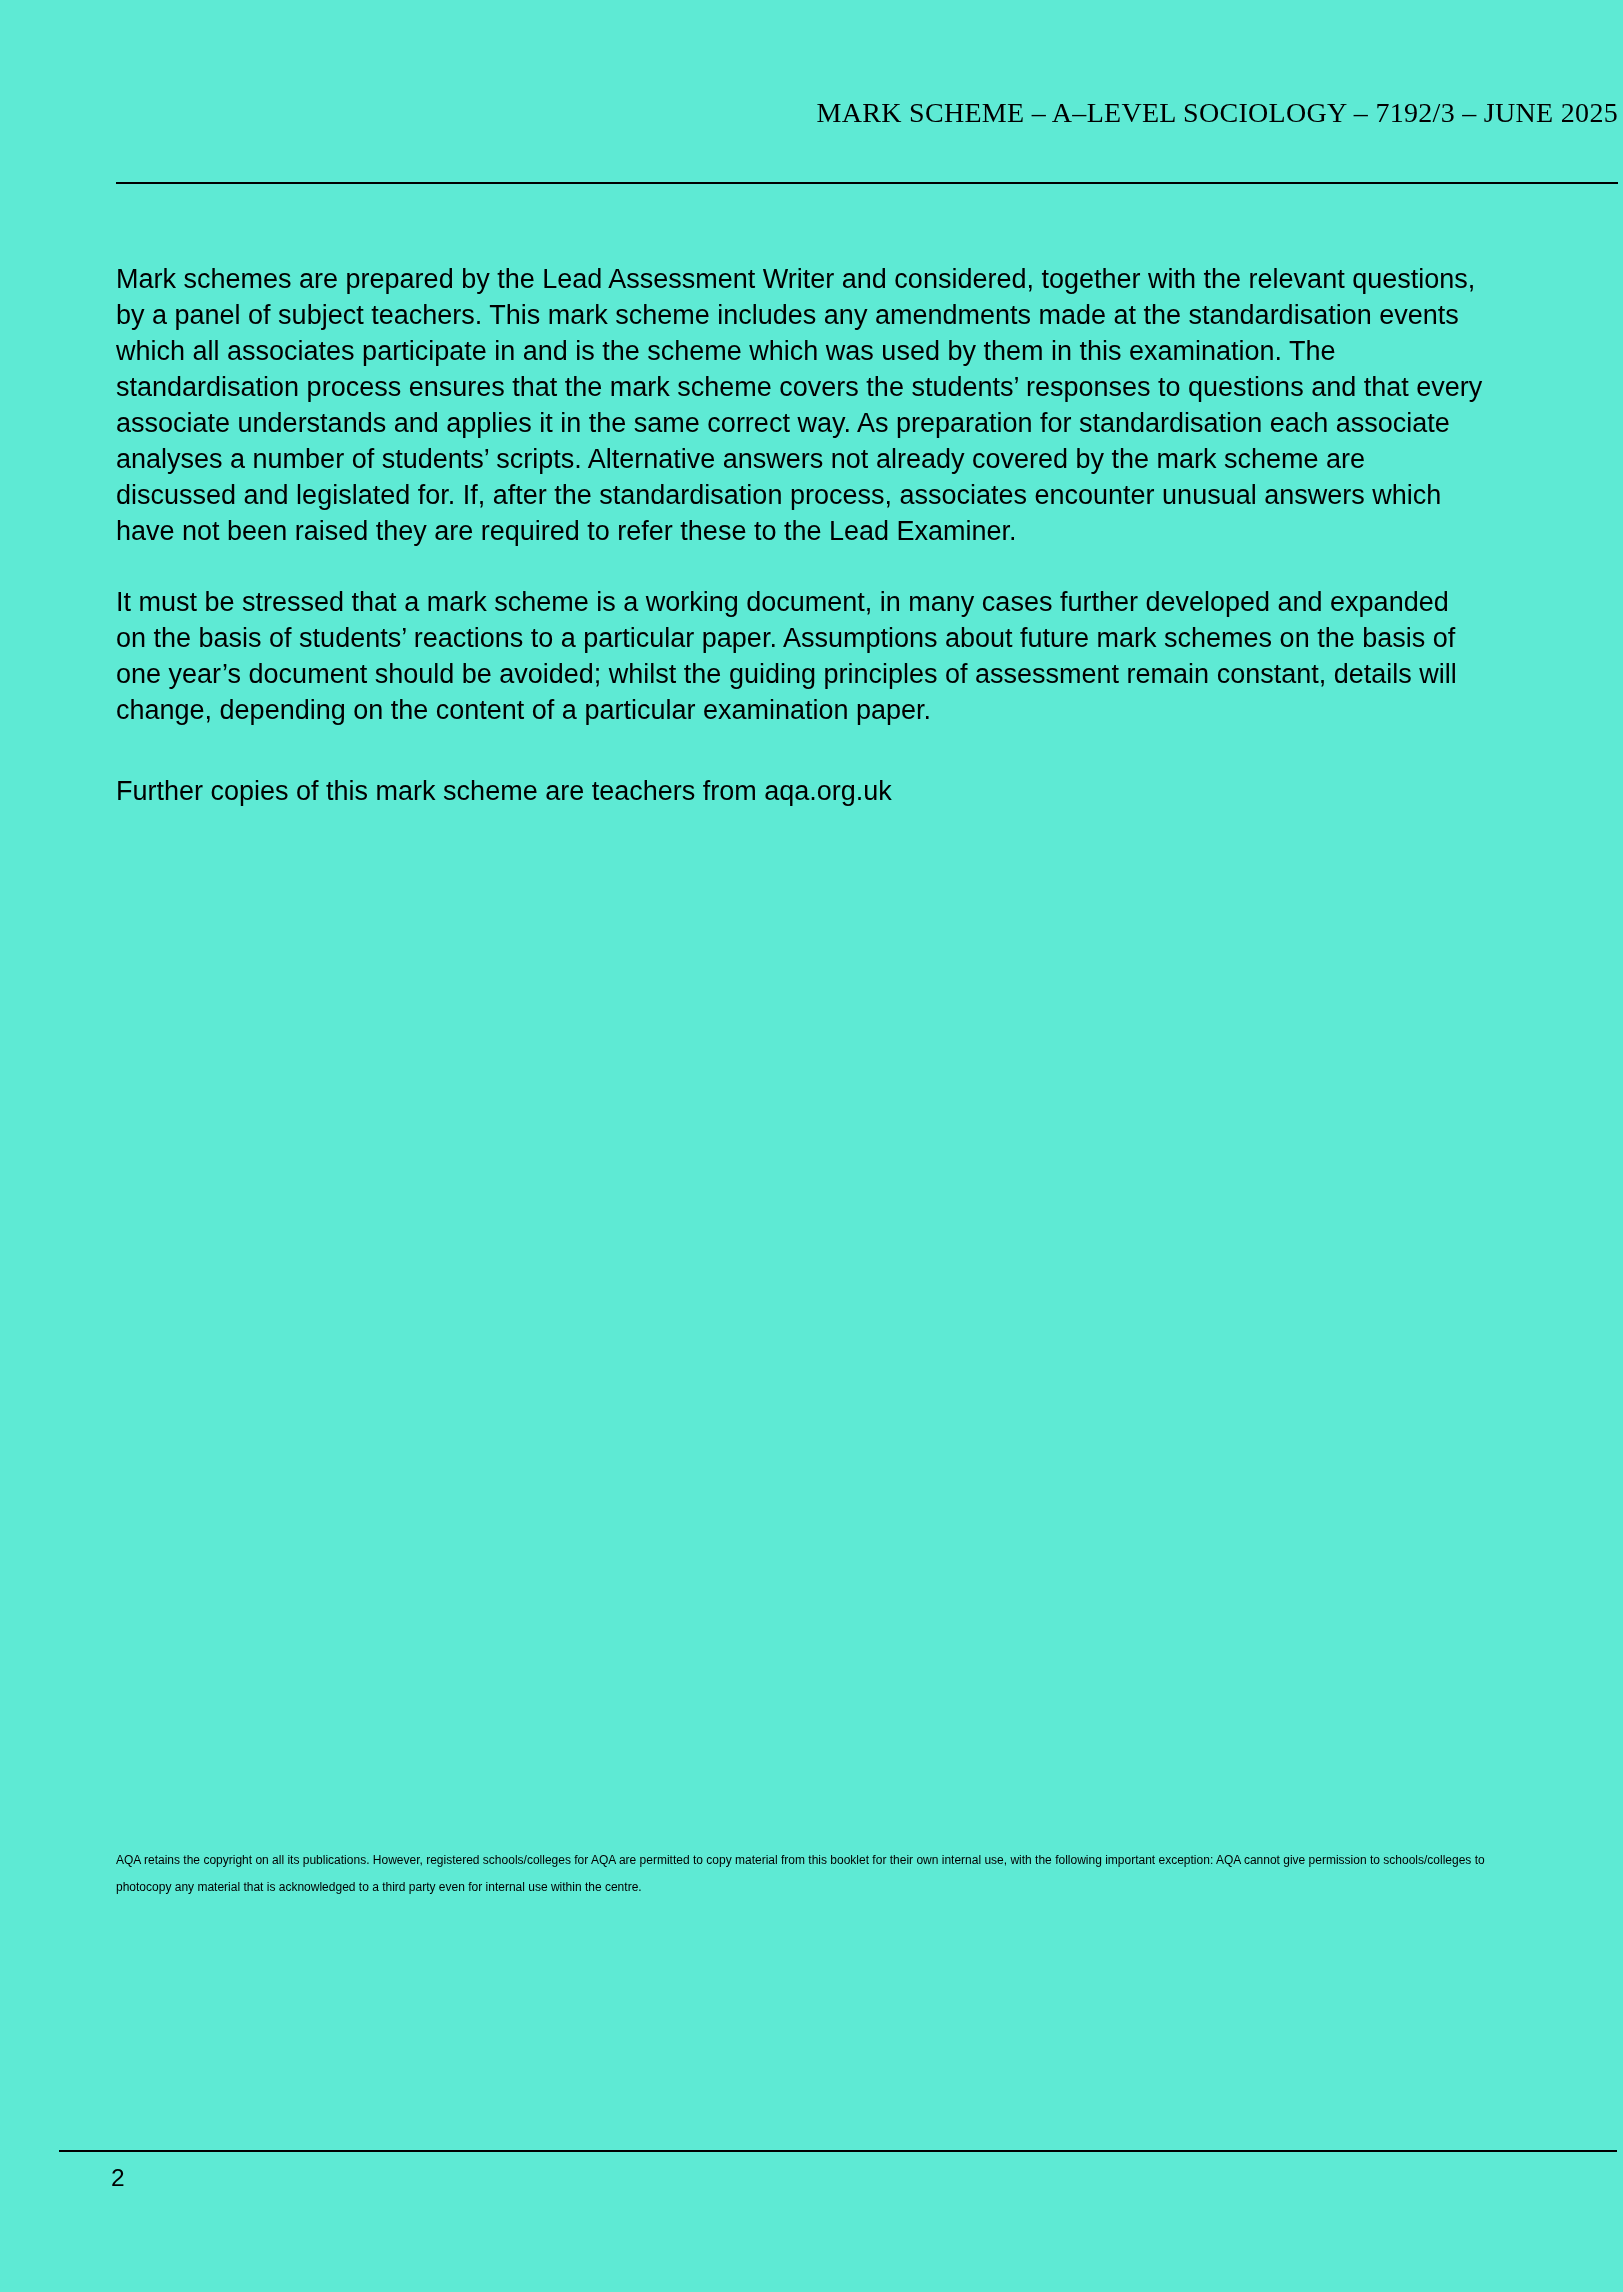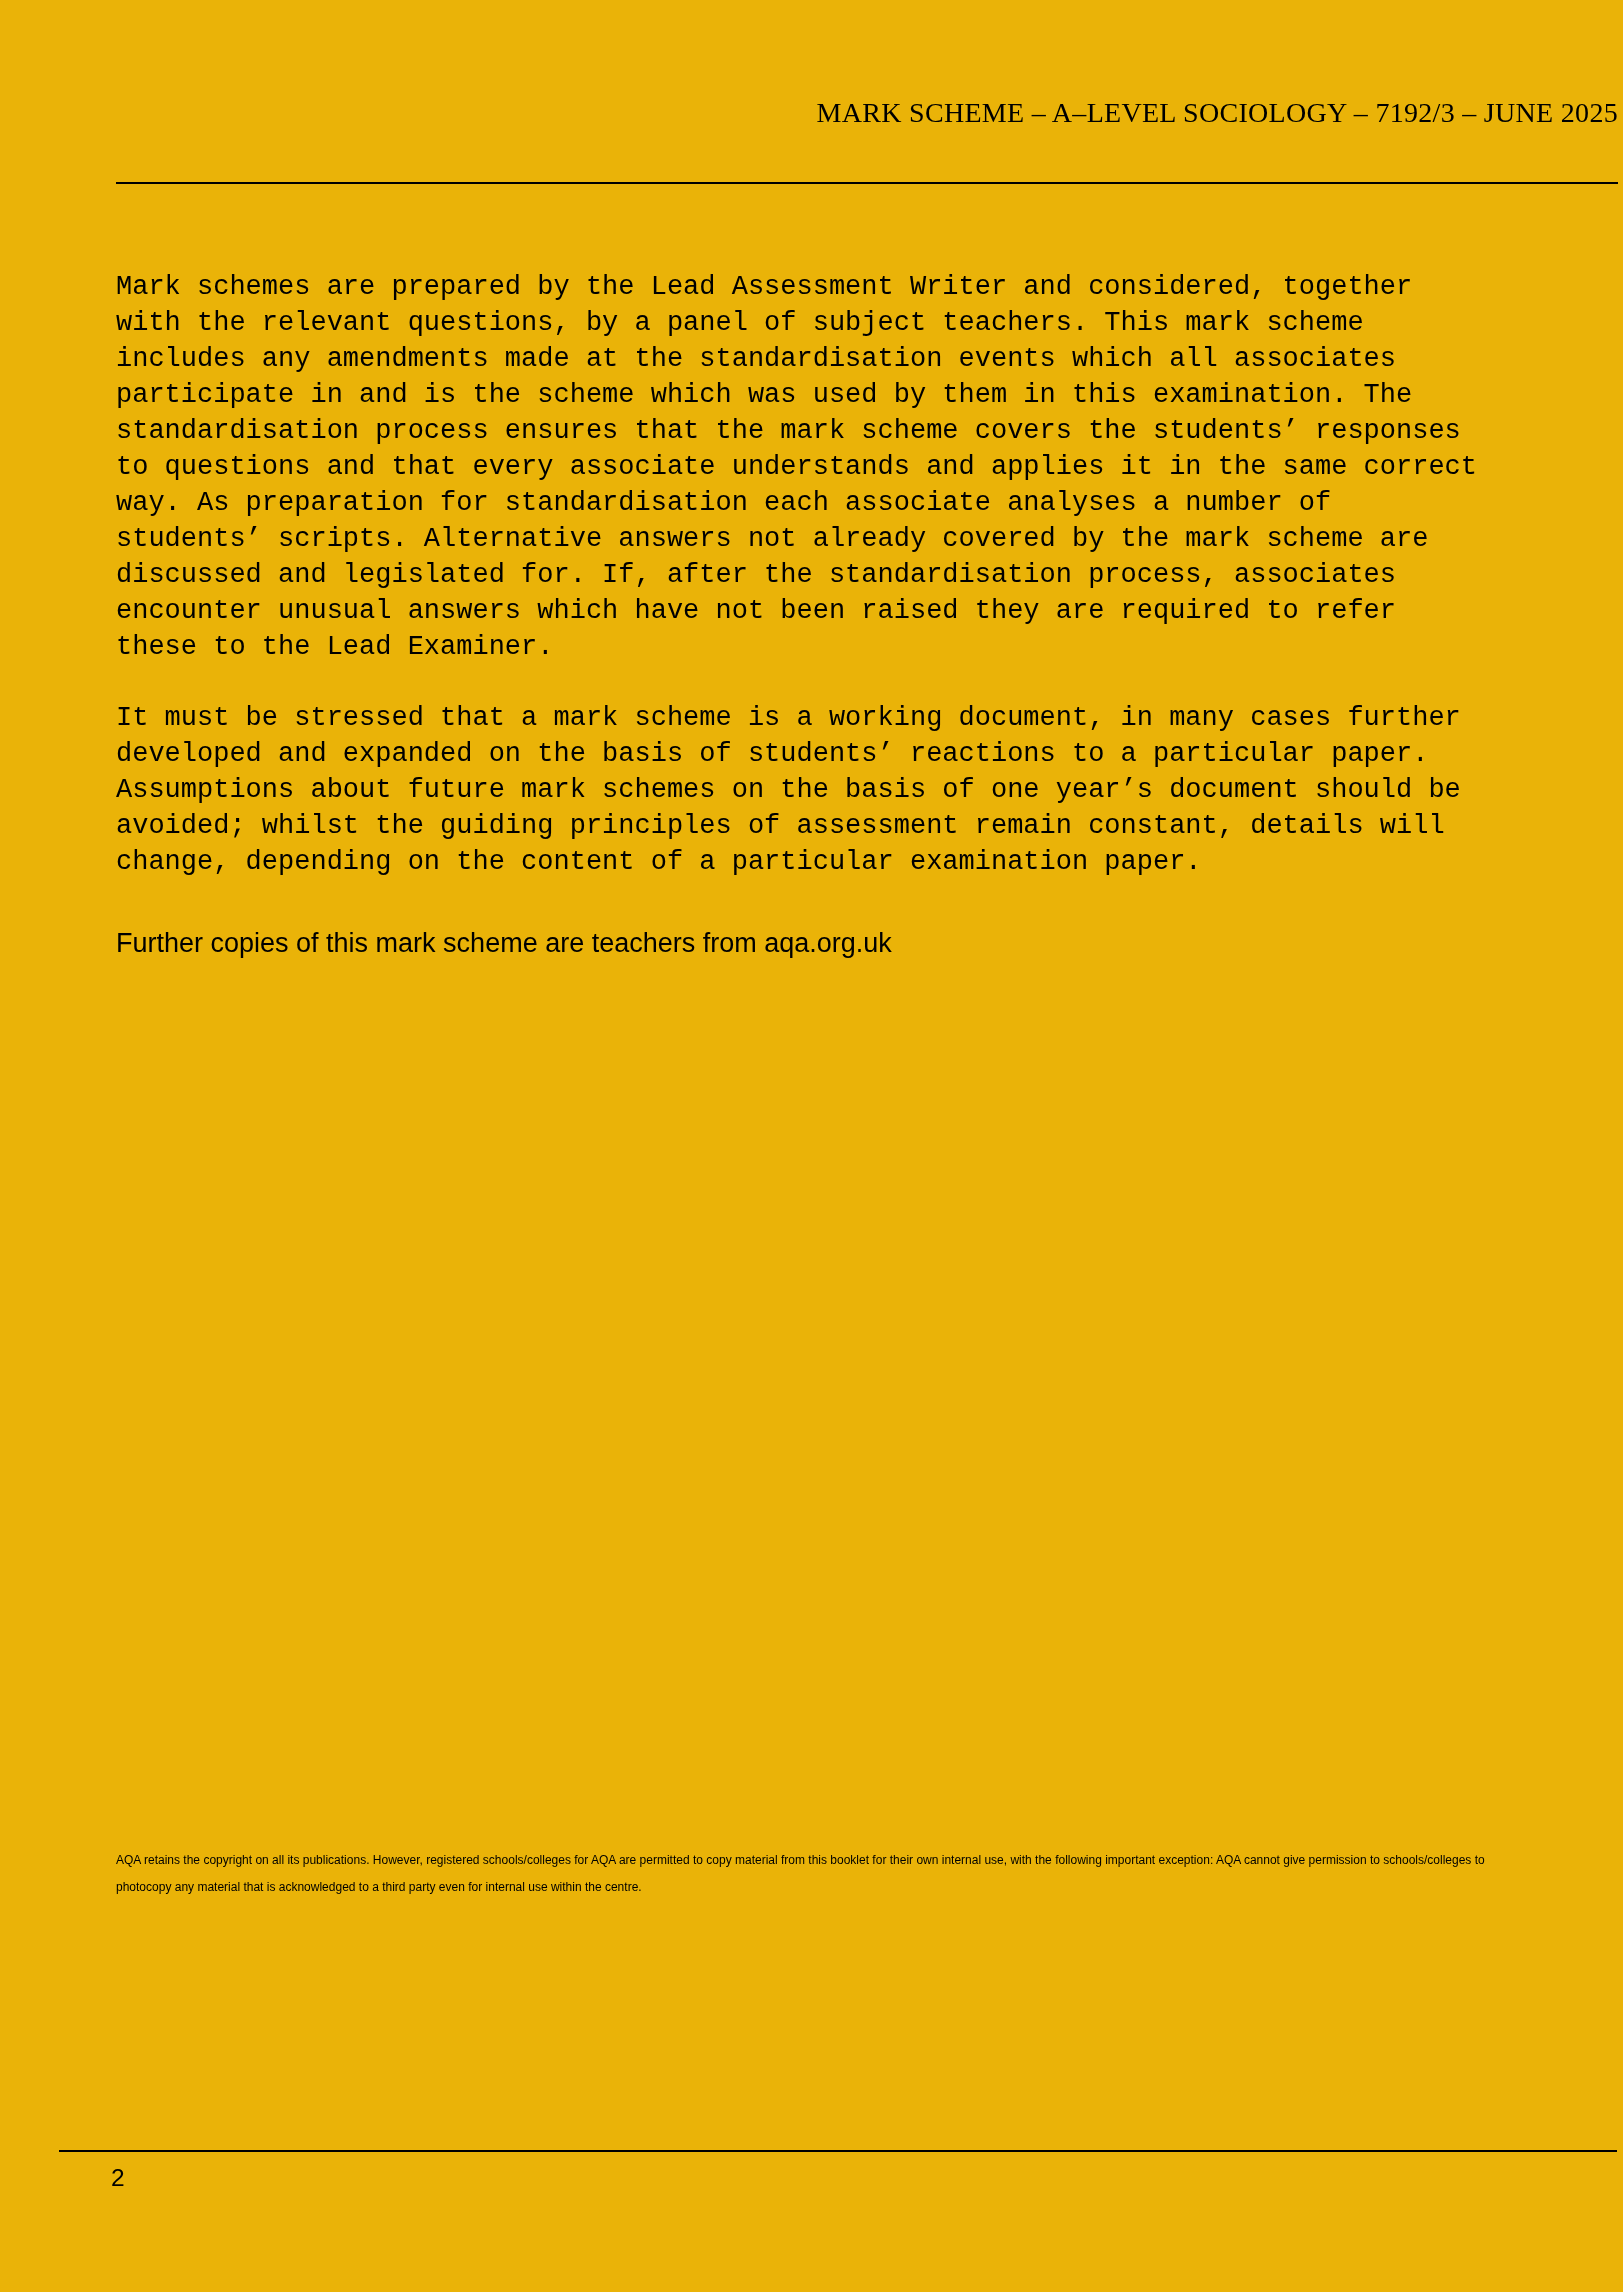--- a/index.html
+++ b/index.html
@@ -14,21 +14,21 @@
     height: 2293px;
     position: relative;
     font-family: "Liberation Sans", sans-serif;
     color: #000000;
     overflow: hidden;
   }
 
   .page {
     position: absolute;
     inset: 0;
-    background: #eab308;
+    background: #5eead4;
   }
 
   
   .running-header {
     position: absolute;
     left: 116px;
     top: 94px;
     width: 1502px;
     text-align: right;
     font-family: "Liberation Serif", "DejaVu Serif", serif;
@@ -52,24 +52,23 @@
   .body-block {
     position: absolute;
     left: 116px;
     top: 253px;
     width: 1370px;
   }
 
   .body-para {
     font-size: 27px;
     line-height: 36px;
-    margin: 16px 0 35px 0;
+    margin: 8px 0 35px 0;
     text-align: left;
     color: #000000;
-    font-family: Liberation Mono, monospace;
   }
 
   .body-para.tight {
     margin-bottom: 0;
   }
 
   .further-line {
     font-size: 27px;
     line-height: 36px;
     margin: 45px 0 0 0;

